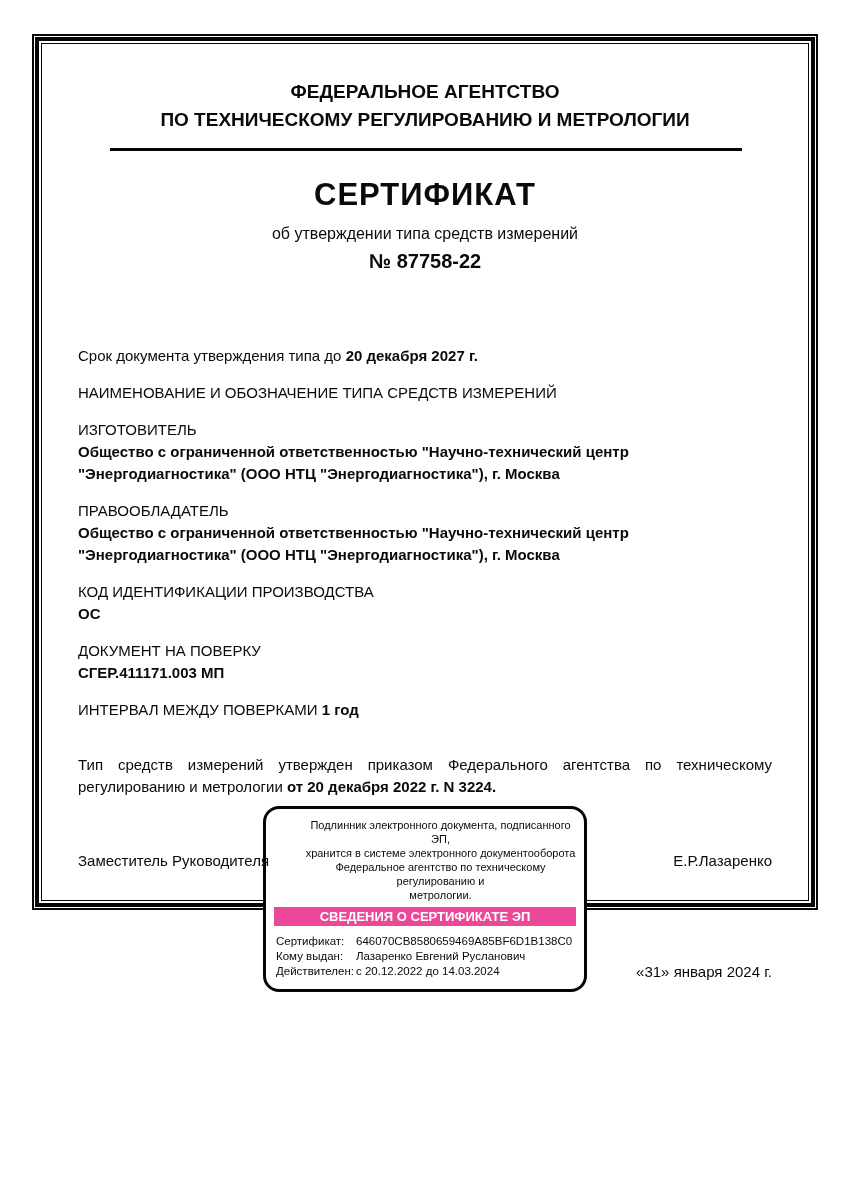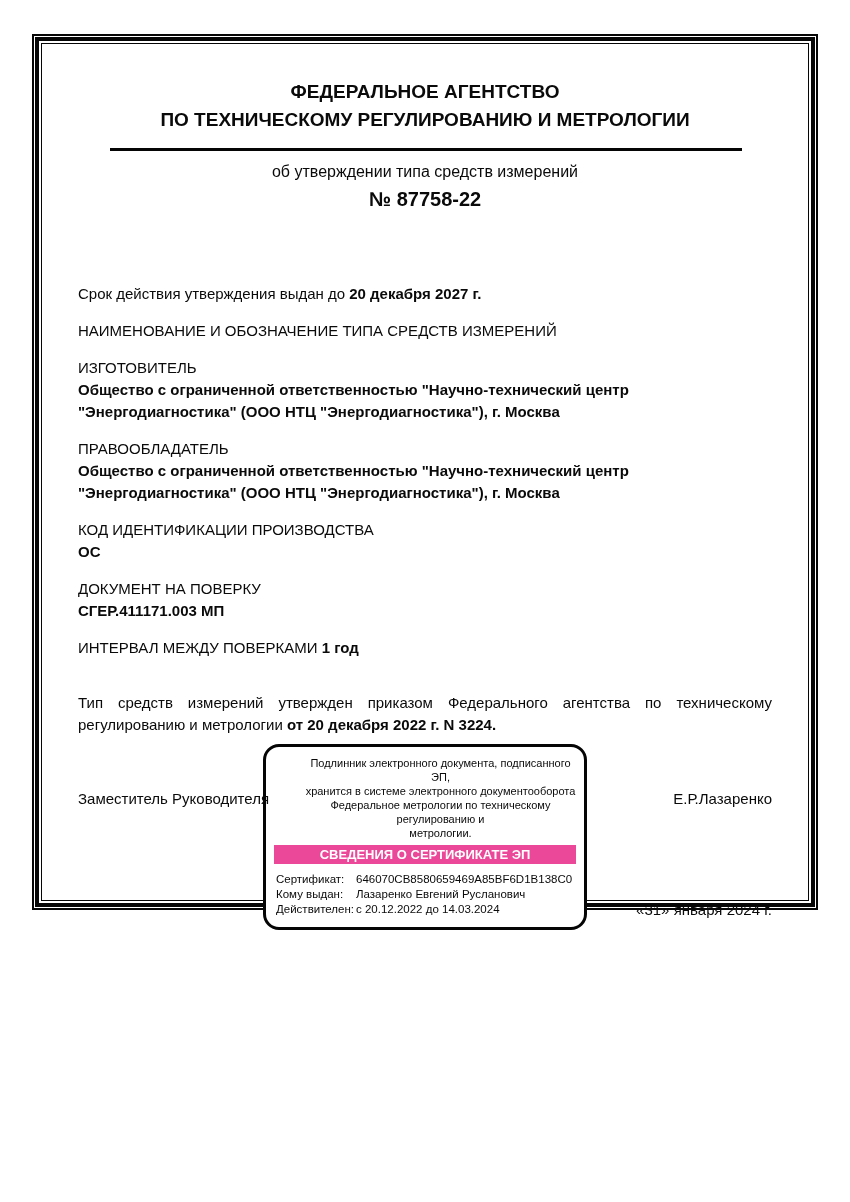--- a/index.html
+++ b/index.html
@@ -81,27 +81,28 @@
     <div class="frame-inner">
 
       <div class="doc-header">
         <div>ФЕДЕРАЛЬНОЕ АГЕНТСТВО</div>
         <div>ПО ТЕХНИЧЕСКОМУ РЕГУЛИРОВАНИЮ И МЕТРОЛОГИИ</div>
       </div>
 
       <div class="header-rule"></div>
 
       <div class="title-block">
+        <div class="doc-title">СЕРТИФИКАТ</div>
         <div class="doc-subtitle">об утверждении типа средств измерений</div>
         <div class="doc-number">№ 87758-22</div>
       </div>
 
       <div class="body-copy">
 
-        <div class="sect"><span>Срок действия утверждения выдан до </span><span class="b">20 декабря 2027 г.</span></div>
+        <div class="sect"><span>Срок документа утверждения типа до </span><span class="b">20 декабря 2027 г.</span></div>
 
         <div class="sect">
           <div>НАИМЕНОВАНИЕ И ОБОЗНАЧЕНИЕ ТИПА СРЕДСТВ ИЗМЕРЕНИЙ</div>
         </div>
 
         <div class="sect">
           <div>ИЗГОТОВИТЕЛЬ</div>
           <div class="b">Общество с ограниченной ответственностью "Научно-технический центр "Энергодиагностика" (ООО НТЦ "Энергодиагностика"), г. Москва</div>
         </div>
 
@@ -123,21 +124,21 @@
         <div class="sect"><span>ИНТЕРВАЛ МЕЖДУ ПОВЕРКАМИ </span><span class="b">1 год</span></div>
 
         <div class="approval"><span>Тип средств измерений утвержден приказом Федерального агентства по техническому регулированию и метрологии </span><span class="b">от 20 декабря 2022 г. N 3224.</span></div>
 
         <div class="sig-area">
 
           <div class="stamp">
             <div class="stamp-head">
               <div>Подлинник электронного документа, подписанного ЭП,</div>
               <div>хранится в системе электронного документооборота</div>
-              <div>Федеральное метрологии по техническому регулированию и</div>
+              <div>Федеральное агентство по техническому регулированию и</div>
               <div>метрологии.</div>
             </div>
             <div class="stamp-bar">СВЕДЕНИЯ О СЕРТИФИКАТЕ ЭП</div>
             <div class="stamp-row">
               <span class="stamp-lbl">Сертификат:</span>
               <span class="stamp-val">646070CB8580659469A85BF6D1B138C0</span>
             </div>
             <div class="stamp-row">
               <span class="stamp-lbl">Кому выдан:</span>
               <span class="stamp-val">Лазаренко Евгений Русланович</span>

